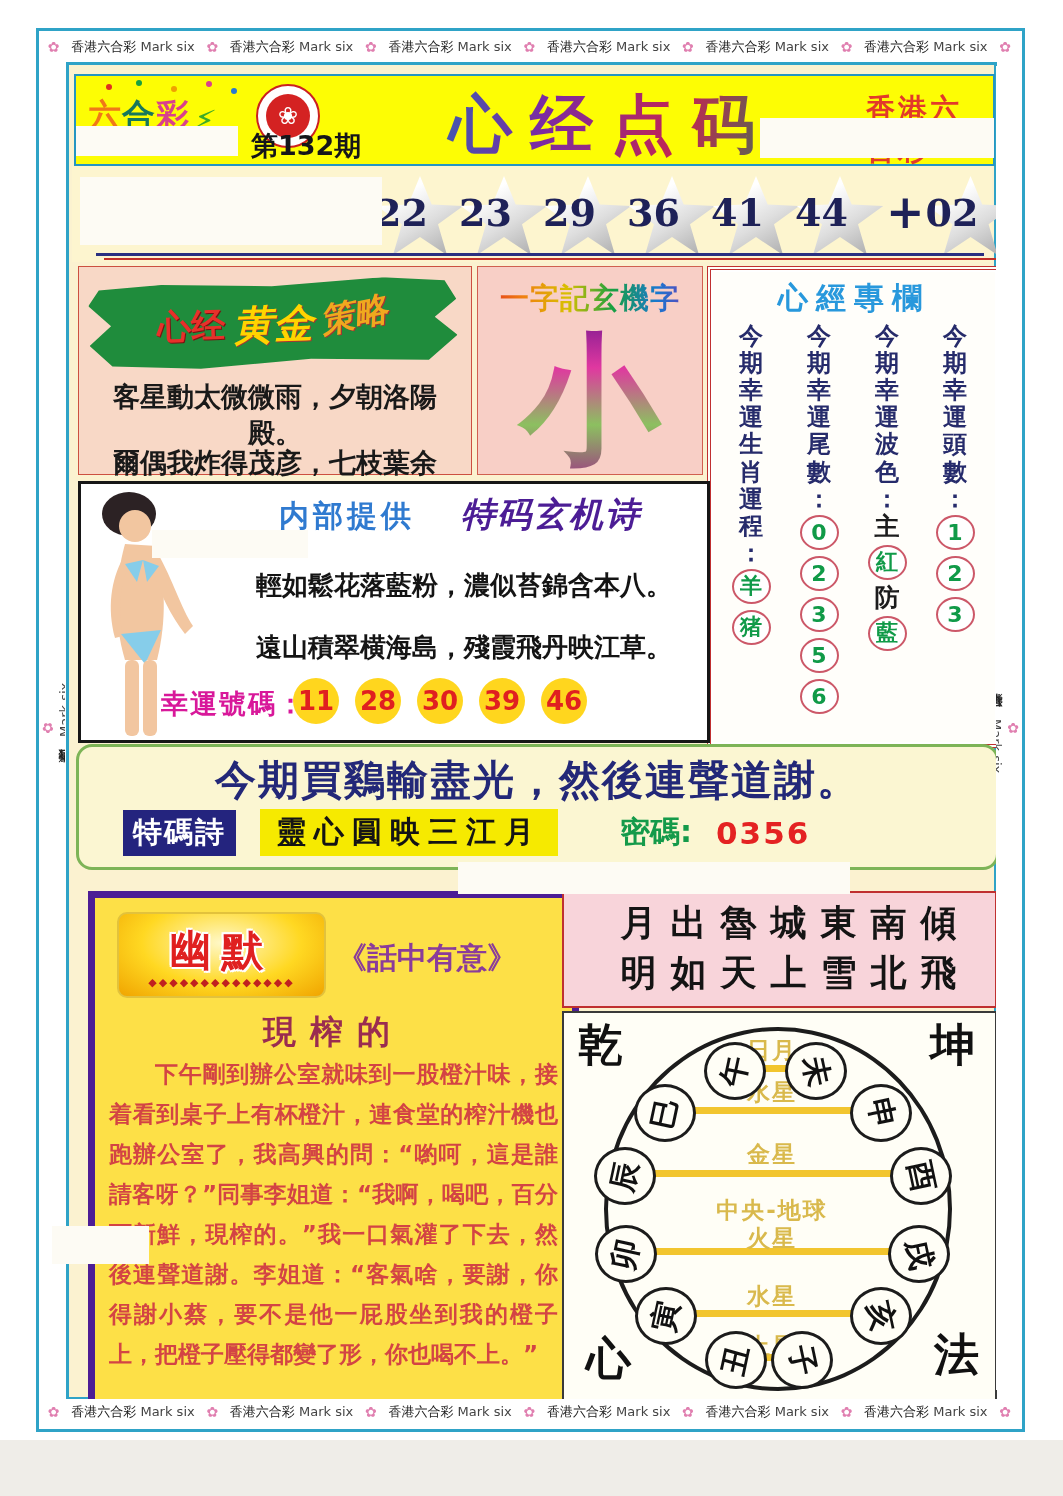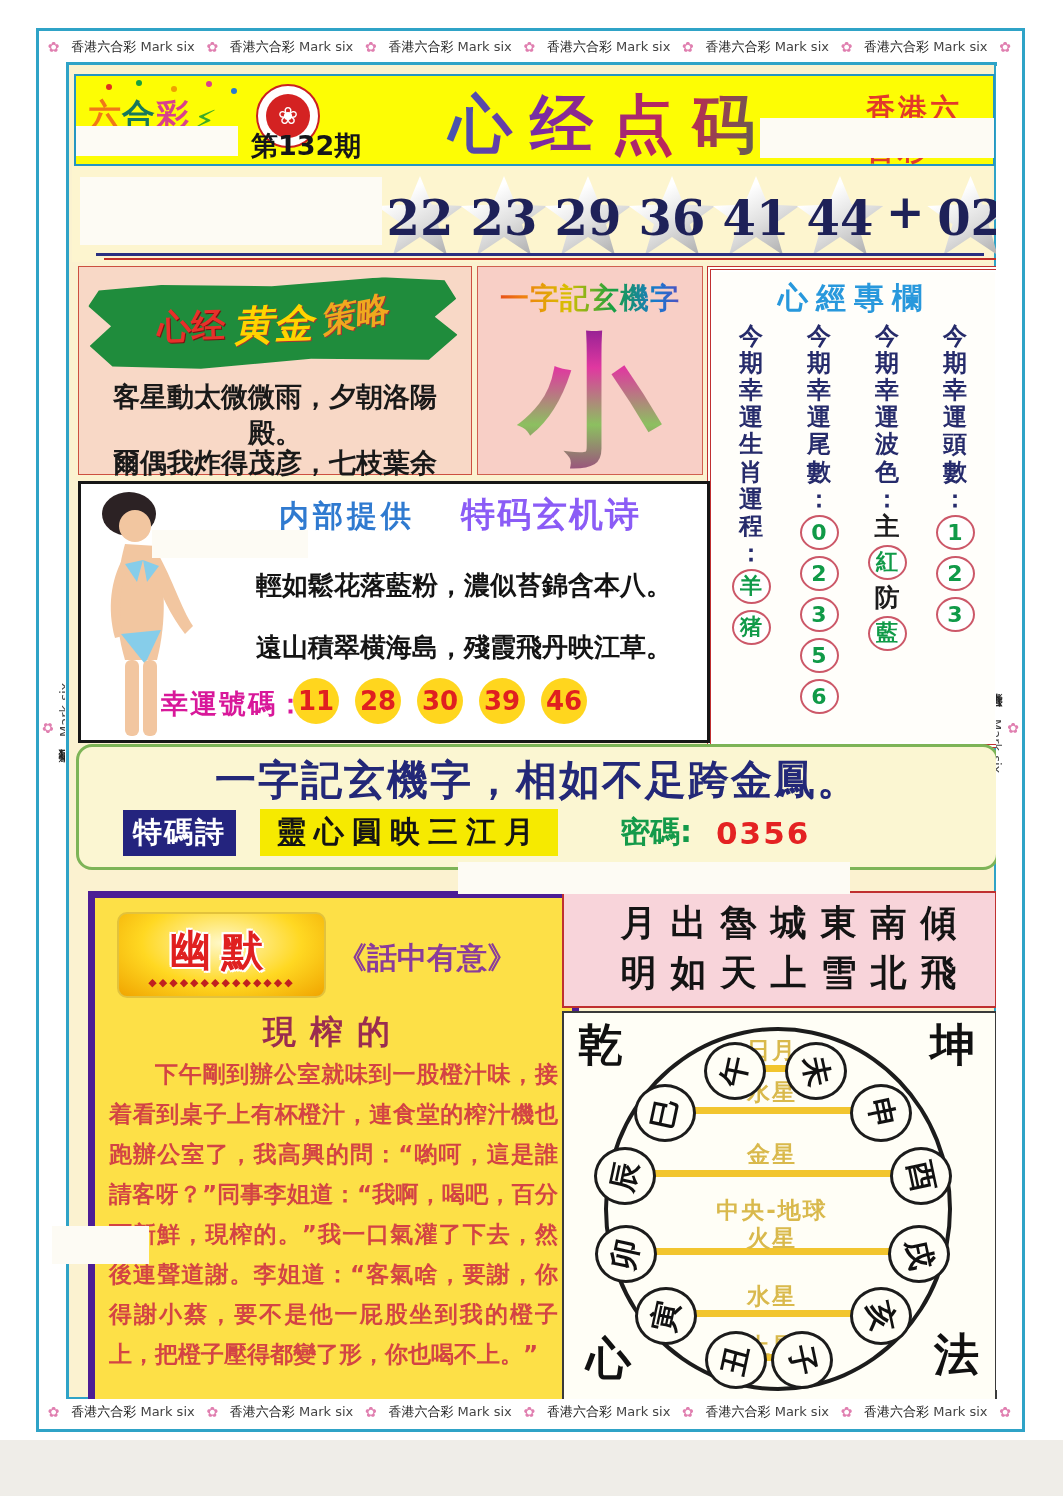--- a/index.html
+++ b/index.html
@@ -37,21 +37,21 @@
       -webkit-background-clip:text;background-clip:text;color:transparent;}
   #brand-right{left:790px;top:14px;font-size:29px;font-weight:bold;color:#e23a2a;letter-spacing:3px;}
 
   
   #draw-row{left:72px;top:166px;width:920px;height:96px;background:#fdf5cf;}
   #stars{left:378px;top:176px;display:flex;align-items:center;}
   .star{position:relative;width:90px;height:86px;margin:0 -3px;}
   .star::before{content:"";position:absolute;inset:0;
       clip-path:polygon(50% 0%,63% 33%,98% 35%,70% 56%,80% 92%,50% 71%,20% 92%,30% 56%,2% 35%,37% 33%);
       background:linear-gradient(150deg,#ffffff 25%,#dedede 55%,#a8a8a8 92%);}
-  .star .num{position:absolute;left:0;right:0;top:14px;text-align:center;font-size:48px;font-weight:bold;
+  .star .num{position:absolute;left:0;right:0;top:14px;text-align:left;font-size:38px;font-weight:bold;
       color:#1e2158;font-family:"DejaVu Serif","Liberation Serif",serif;}
   .plus{font-size:46px;font-weight:bold;color:#1e2158;margin:0 4px 14px 4px;font-family:"DejaVu Serif",serif;}
   #rule-navy{left:96px;top:253px;width:888px;height:3px;background:#2a3080;}
   #rule-red{left:104px;top:258px;width:893px;height:2px;background:#c23028;}
 
   
   #gold-box{left:78px;top:266px;width:392px;height:207px;background:#f8d8c6;border:1px solid #cc5040;}
   #ribbon{left:10px;top:14px;width:368px;height:86px;background:#1f8c3c;transform:rotate(-2deg);
       clip-path:polygon(3% 4%,20% 0,50% 6%,80% 0,97% 6%,100% 28%,94% 48%,100% 70%,92% 98%,60% 92%,30% 99%,6% 93%,0 68%,6% 46%,0 22%);
       display:flex;align-items:center;justify-content:center;gap:8px;}
@@ -82,22 +82,22 @@
   .xj-col{flex:1;display:flex;flex-direction:column;align-items:center;}
   .xj-ch{font-size:24px;line-height:1.13;color:#262b6b;font-weight:bold;font-family:"DejaVu Serif",serif;}
   .xj-circle{width:35px;height:31px;border:2px solid #cc5868;border-radius:50%;display:flex;align-items:center;
       justify-content:center;color:#109a48;font-weight:bold;font-size:22px;margin:3px 0;background:#fff;}
   .xj-plain{font-size:25px;font-weight:bold;color:#1c1c1c;line-height:1.2;}
 
   
   #prov-box{left:78px;top:481px;width:626px;height:256px;background:#ffffff;border:3px solid #161616;}
   #model{left:4px;top:4px;}
   #prov-label{left:198px;top:12px;font-size:30px;font-weight:bold;color:#2f7ad0;letter-spacing:4px;}
-  #prov-title{left:380px;top:8px;font-size:34px;font-weight:bold;color:#8b5cf6;letter-spacing:2px;
-      font-family:"DejaVu Serif",serif;}
+  #prov-title{left:380px;top:8px;font-size:34px;font-weight:bold;color:#4c1d95;letter-spacing:2px;
+      font-family:"DejaVu Serif",serif;font-style:italic;}
   .prov-line{left:150px;width:466px;text-align:center;font-size:26px;font-weight:bold;color:#141414;
       font-family:"DejaVu Serif","Liberation Serif",serif;}
   #prov-l1{top:84px;} #prov-l2{top:146px;}
   #lucky-label{left:80px;top:202px;font-size:27px;font-weight:bold;color:#d8189a;letter-spacing:2px;}
   #lucky{left:212px;top:194px;display:flex;gap:16px;}
   .lucky-num{width:46px;height:46px;border-radius:50%;background:#ffd61e;color:#e02020;font-size:26px;
       font-weight:bold;display:flex;align-items:center;justify-content:center;}
 
   
   #banner{left:76px;top:744px;width:917px;height:120px;background:#fbf6d2;border:3px solid #7db457;border-radius:16px;}
@@ -329,21 +329,21 @@
     <div class="abs" id="lucky">
         <div class="lucky-num">11</div>
         <div class="lucky-num">28</div>
         <div class="lucky-num">30</div>
         <div class="lucky-num">39</div>
         <div class="lucky-num">46</div>
       </div>
   </div>
 
   <div class="abs" id="banner">
-    <div class="abs" id="banner-main">一字記玄機字，相如不足跨金鳳。</div>
+    <div class="abs" id="banner-main">今期買鷄輸盡光，然後連聲道謝。</div>
     <div class="abs" id="banner-row">
       <span id="banner-tag">特碼詩</span>
       <span id="banner-poem">靈心圓映三江月</span>
       <span id="code-label">密碼:</span>
       <span id="code-value">0356</span>
     </div>
   </div>
 
   <div class="abs" id="joke-box">
     <div class="abs" id="joke-logo">

